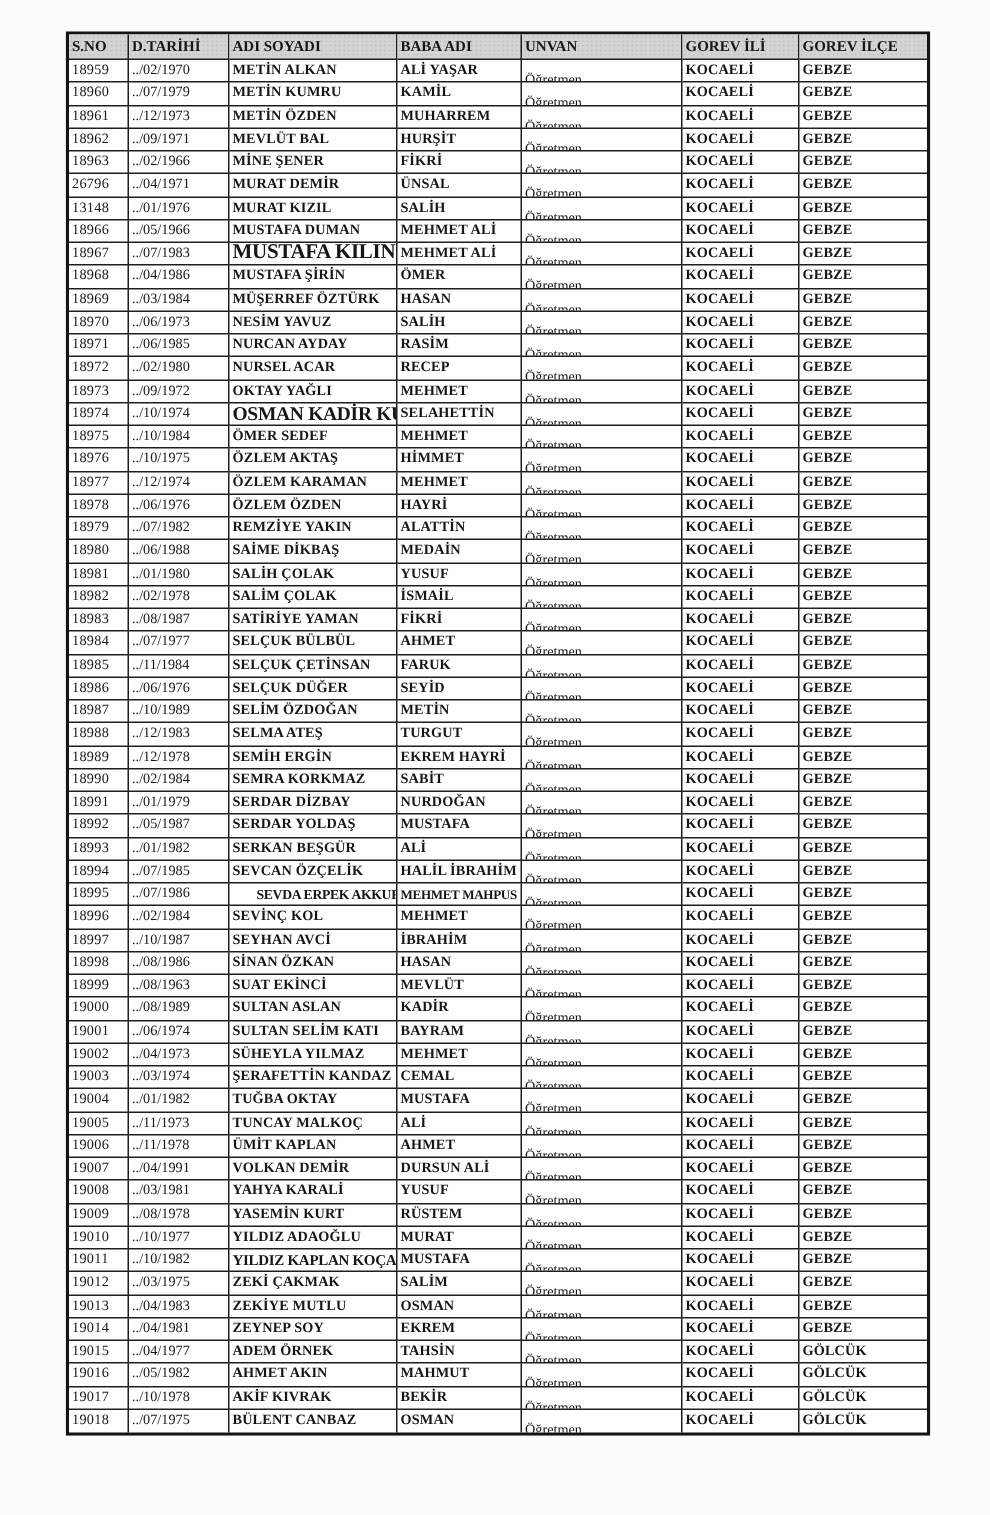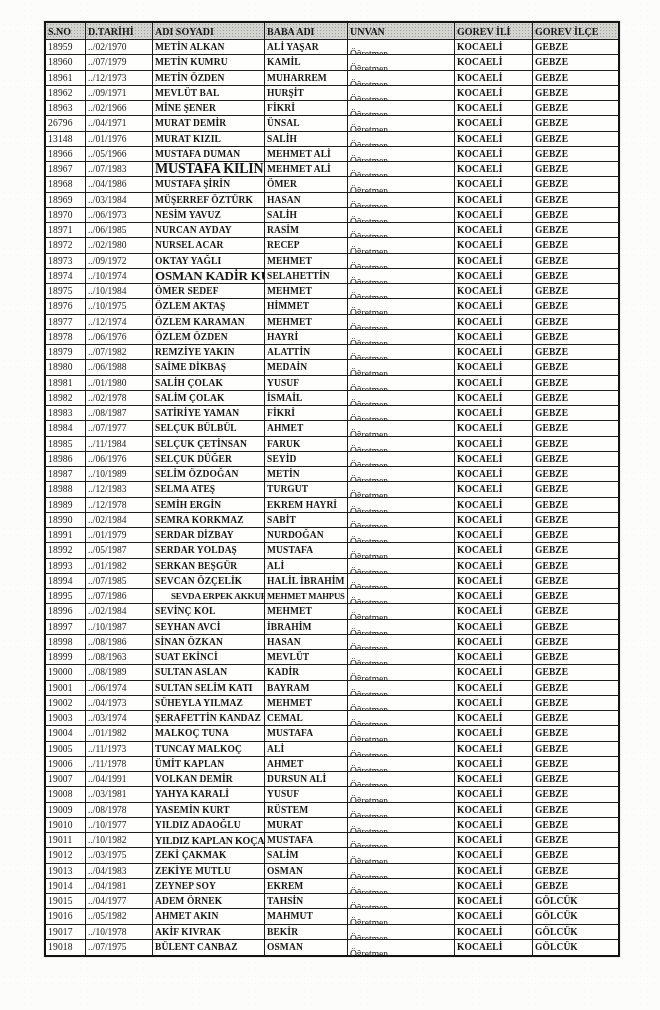--- a/index.html
+++ b/index.html
@@ -1023,21 +1023,21 @@
       <div class="cell c-district">
         <span>GEBZE</span>
       </div>
       <div class="cell c-sno">
         <span>19004</span>
       </div>
       <div class="cell c-date">
         <span>../01/1982</span>
       </div>
       <div class="cell c-name">
-        <span>MALKOÇ TUNA</span>
+        <span>TUĞBA OKTAY</span>
       </div>
       <div class="cell c-father">
         <span>MUSTAFA</span>
       </div>
       <div class="cell c-title">
         <span>Öğretmen</span>
       </div>
       <div class="cell c-province">
         <span>KOCAELİ</span>
       </div>

